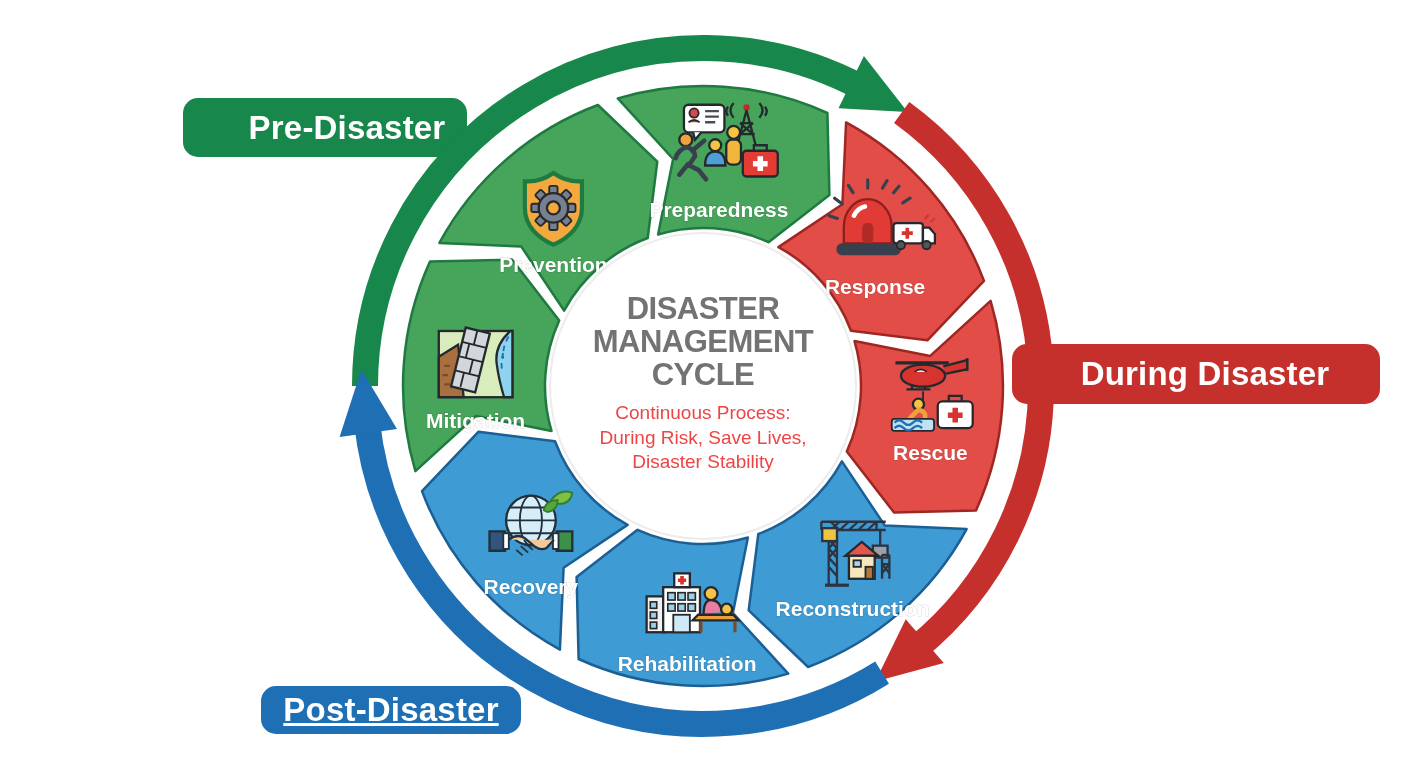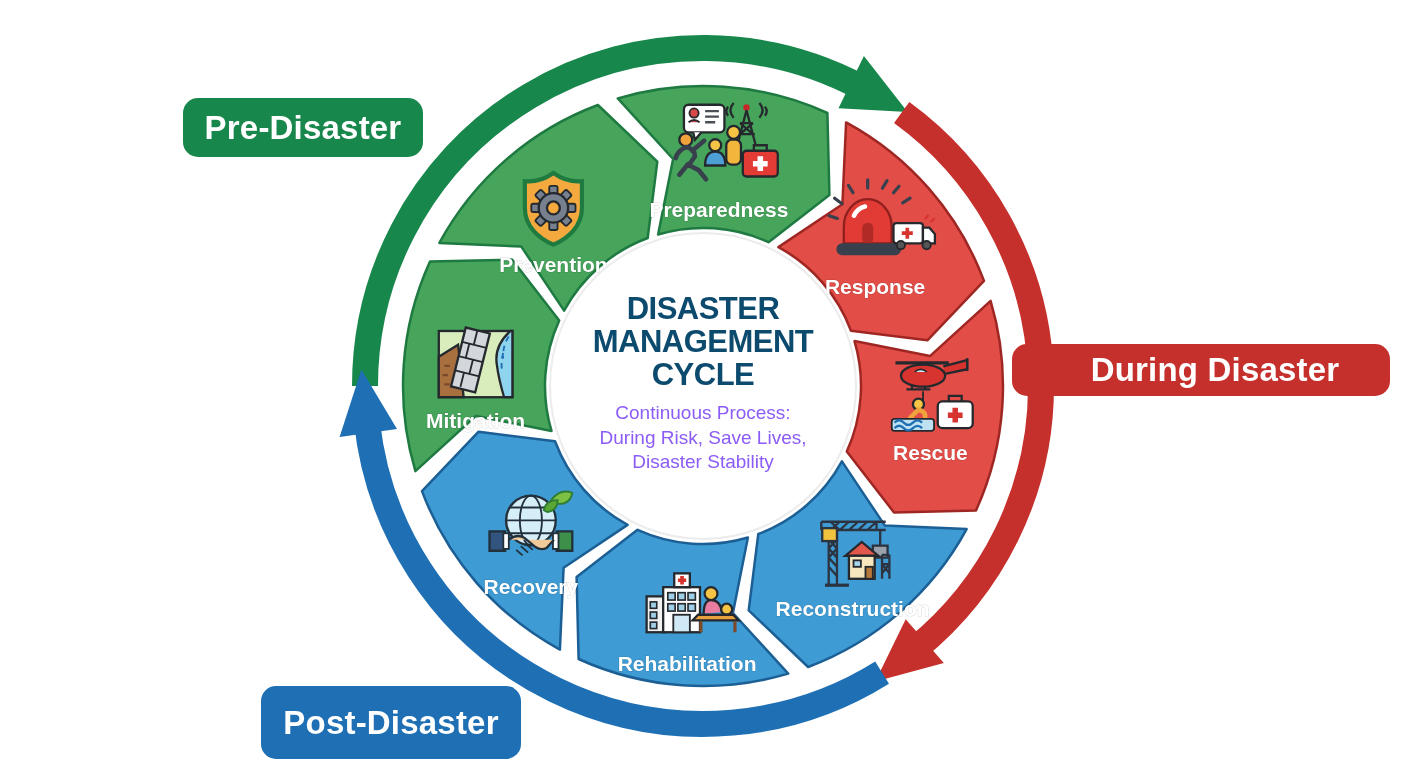--- a/index.html
+++ b/index.html
@@ -6,36 +6,36 @@
   body{
     width:1408px;height:768px;position:relative;overflow:hidden;
     background:#ffffff;font-family:"Liberation Sans",sans-serif;
   }
   .stage{position:absolute;inset:0;}
   .banner{
     position:absolute;z-index:0;color:#fff;font-weight:700;font-size:33px;
     display:flex;align-items:center;justify-content:center;
     border-radius:15px;letter-spacing:0.2px;
   }
-  #pre-banner{left:183px;top:98px;width:240px;height:59px;}
-  #during-banner{left:1012px;top:344px;width:350px;height:52px;padding-left:28px;}
-  #post-banner{left:261px;top:686px;width:260px;height:73px;}
+  #pre-banner{left:183px;top:98px;width:240px;height:59px;padding-left:44px;}
+  #during-banner{left:1012px;top:344px;width:350px;height:60px;padding-left:18px;}
+  #post-banner{left:261px;top:686px;width:260px;height:48px;text-decoration:underline;}
   #wheel-svg{position:absolute;left:0;top:0;z-index:1;pointer-events:none;}
   .seg-label{
     font-family:"Liberation Sans",sans-serif;font-size:21px;font-weight:700;
     fill:#ffffff;text-anchor:middle;paint-order:stroke;stroke:rgba(0,0,0,0.15);stroke-width:1px;
   }
   .center-text{
     position:absolute;z-index:2;left:553px;top:292px;width:300px;
     text-align:center;color:#111111;
   }
   .center-title{
-    font-size:31px;font-weight:700;line-height:1.07;letter-spacing:-0.5px;color:#0c4a6e;
-  }
-  .center-subtitle{margin-top:10px;font-size:19px;line-height:1.28;color:#8b5cf6;}
+    font-size:31px;font-weight:700;line-height:1.07;letter-spacing:-0.5px;color:#737373;
+  }
+  .center-subtitle{margin-top:10px;font-size:19px;line-height:1.28;color:#ef4444;}
 </style>
 </head>
 <body>
 
 <div class="stage">
 
   <div class="banner" id="pre-banner" style="background: rgb(23, 135, 75);">
     <span>Pre-Disaster</span>
   </div>
   <div class="banner" id="during-banner" style="background: rgb(197, 48, 44);">

